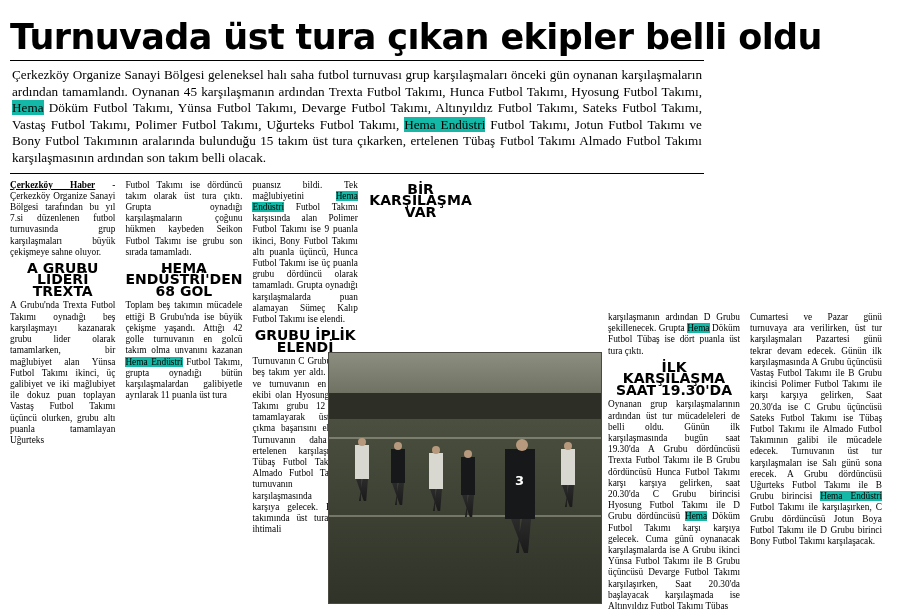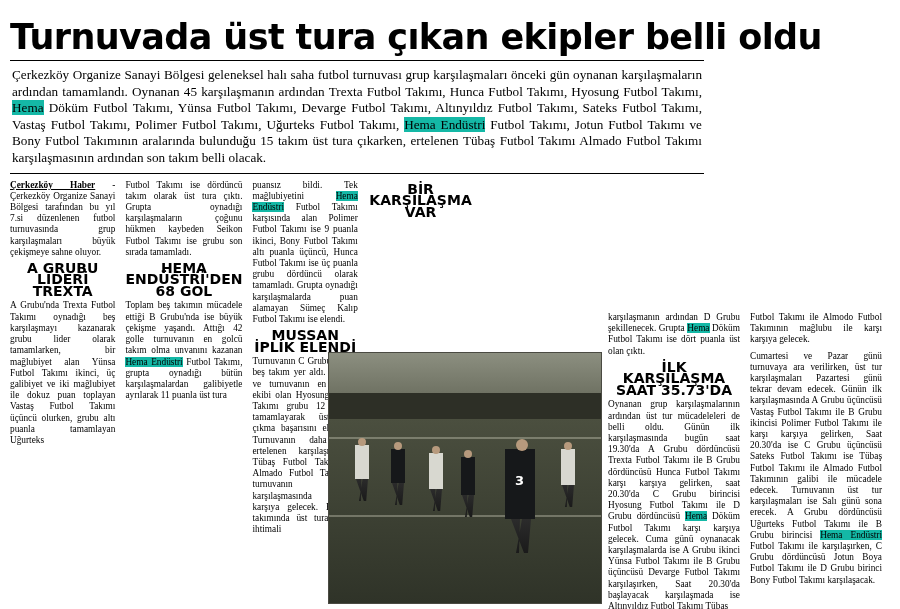--- a/index.html
+++ b/index.html
@@ -188,21 +188,21 @@
       <div class="subhead">HEMA ENDÜSTRİ'DEN 68 GOL</div>
       <p>
         <span>Toplam beş takımın mücadele ettiği B Grubu'nda ise büyük çekişme yaşandı. Attığı 42 golle turnuvanın en golcü takım olma unvanını kazanan </span><span class="hl">Hema Endüstri</span><span> Futbol Takımı, grupta oynadığı bütün karşılaşmalardan galibiyetle ayrılarak 11 puanla üst tura</span>
       </p>
     </div>
 
     <div class="col">
       <p>
         <span>puansız bildi. Tek mağlubiyetini </span><span class="hl">Hema Endüstri</span><span> Futbol Takımı karşısında alan Polimer Futbol Takımı ise 9 puanla ikinci, Bony Futbol Takımı altı puanla üçüncü, Hunca Futbol Takımı ise üç puanla grubu dördüncü olarak tamamladı. Grupta oynadığı karşılaşmalarda puan alamayan Sümeç Kalıp Futbol Takımı ise elendi.</span>
       </p>
-      <div class="subhead">MUSSAN İPLİK ELENDİ</div>
+      <div class="subhead">GRUBU İPLİK ELENDİ</div>
       <p>Turnuvanın C Grubu'nda da beş takım yer aldı. Grubun ve turnuvanın en iddialı ekibi olan Hyosung Futbol Takımı grubu 12 puanla tamamlayarak üst tura çıkma başarısını elde etti. Turnuvanın daha önce ertelenen karşılaşmasında Tübaş Futbol Takımı ile Almado Futbol Takımının turnuvanın son karşılaşmasında karşı karşıya gelecek. Her iki takımında üst tura çıkma ihtimali</p>
     </div>
 
     <div class="col">
       <div class="subhead">BİR KARŞILAŞMA VAR</div>
     </div>
 
     <div class="col"></div>
     <div class="col"></div>
   </div>
@@ -239,29 +239,28 @@
     <div class="numlabel" style="left:186px; top:120px;">3</div>
     <div class="player" style="left:232px; top:96px; height:36px;">
       <div class="head"></div>
       <div class="legs"></div>
     </div>
   </div>
 
   <div class="lower-right">
     <div class="col">
       <p>
-        <span>karşılaşmanın ardından D Grubu şekillenecek. Grupta </span><span class="hl">Hema</span><span> Döküm Futbol Takımı ise dört puanla üst olan çıktı.</span>
-      </p>
-      <div class="subhead">İLK KARŞILAŞMA SAAT 35.73'DA</div>
+        <span>karşılaşmanın ardından D Grubu şekillenecek. Grupta </span><span class="hl">Hema</span><span> Döküm Futbol Tübaş ise dört puanla üst tura çıktı.</span>
+      </p>
+      <div class="subhead">İLK KARŞILAŞMA SAAT 19.30'DA</div>
       <p>
         <span>Oynanan grup karşılaşmalarının ardından üst tur mücadeleleri de belli oldu. Günün ilk karşılaşmasında bugün saat 19.30'da A Grubu dördüncüsü Trexta Futbol Takımı ile B Grubu dördüncüsü Hunca Futbol Takımı karşı karşıya gelirken, saat 20.30'da C Grubu birincisi Hyosung Futbol Takımı ile D Grubu dördüncüsü </span><span class="hl">Hema</span><span> Döküm Futbol Takımı karşı karşıya gelecek. Cuma günü oynanacak karşılaşmalarda ise A Grubu ikinci Yünsa Futbol Takımı ile B Grubu üçüncüsü Devarge Futbol Takımı karşılaşırken, Saat 20.30'da başlayacak karşılaşmada ise Altınyıldız Futbol Takımı Tübaş</span>
       </p>
     </div>
 
     <div class="col">
-      <p>Futbol Takımı ile Almodo Futbol Takımının mağlubu ile karşı karşıya gelecek.</p>
       <p>
         <span>Cumartesi ve Pazar günü turnuvaya ara verilirken, üst tur karşılaşmaları Pazartesi günü tekrar devam edecek. Günün ilk karşılaşmasında A Grubu üçüncüsü Vastaş Futbol Takımı ile B Grubu ikincisi Polimer Futbol Takımı ile karşı karşıya gelirken, Saat 20.30'da ise C Grubu üçüncüsü Sateks Futbol Takımı ise Tübaş Futbol Takımı ile Almado Futbol Takımının galibi ile mücadele edecek. Turnuvanın üst tur karşılaşmaları ise Salı günü sona erecek. A Grubu dördüncüsü Uğurteks Futbol Takımı ile B Grubu birincisi </span><span class="hl">Hema Endüstri</span><span> Futbol Takımı ile karşılaşırken, C Grubu dördüncüsü Jotun Boya Futbol Takımı ile D Grubu birinci Bony Futbol Takımı karşılaşacak.</span>
       </p>
     </div>
   </div>
 
 </div>
 
 </body></html>

